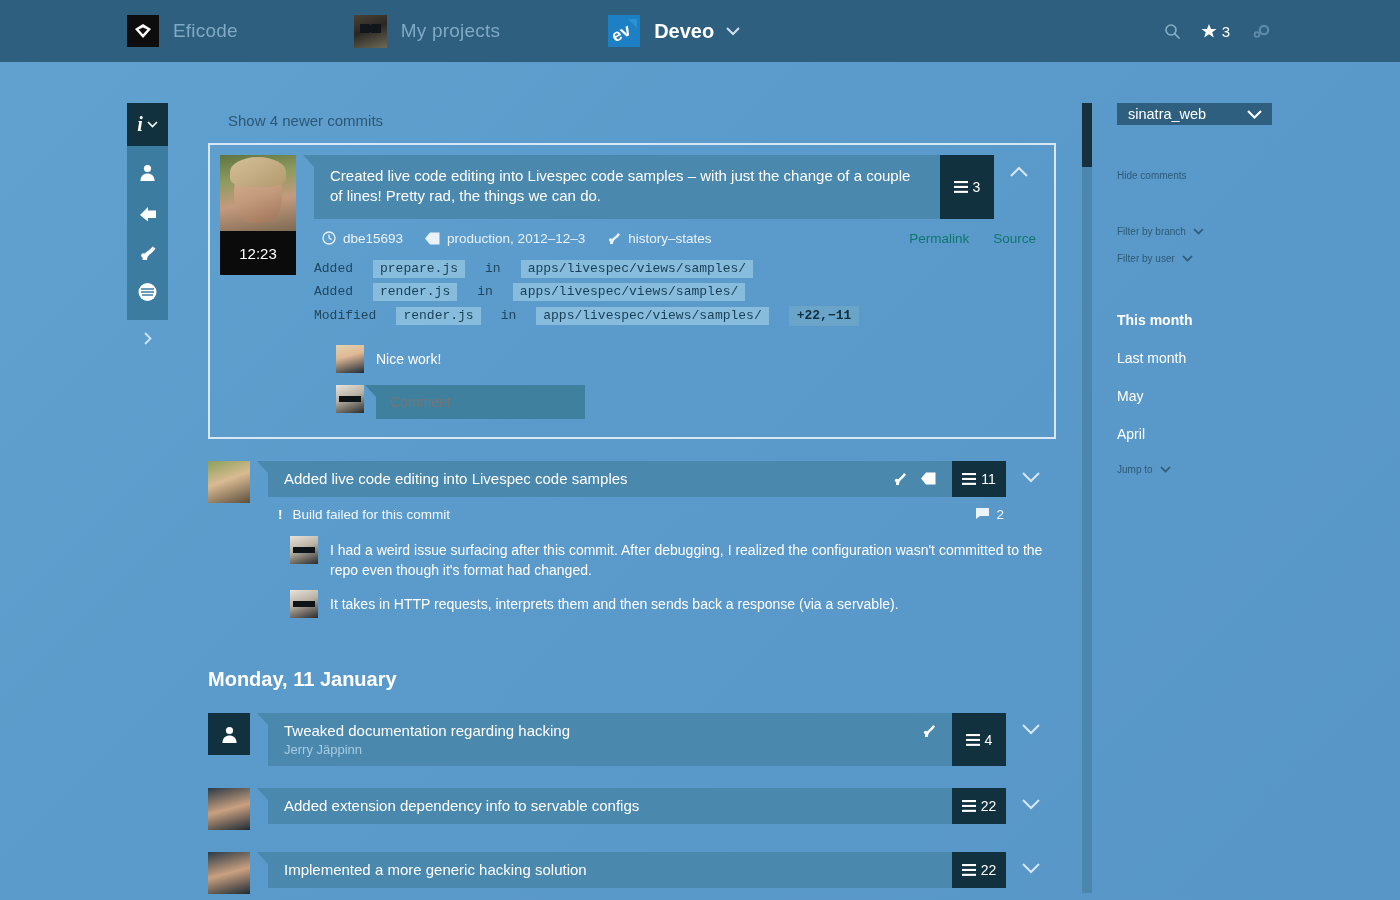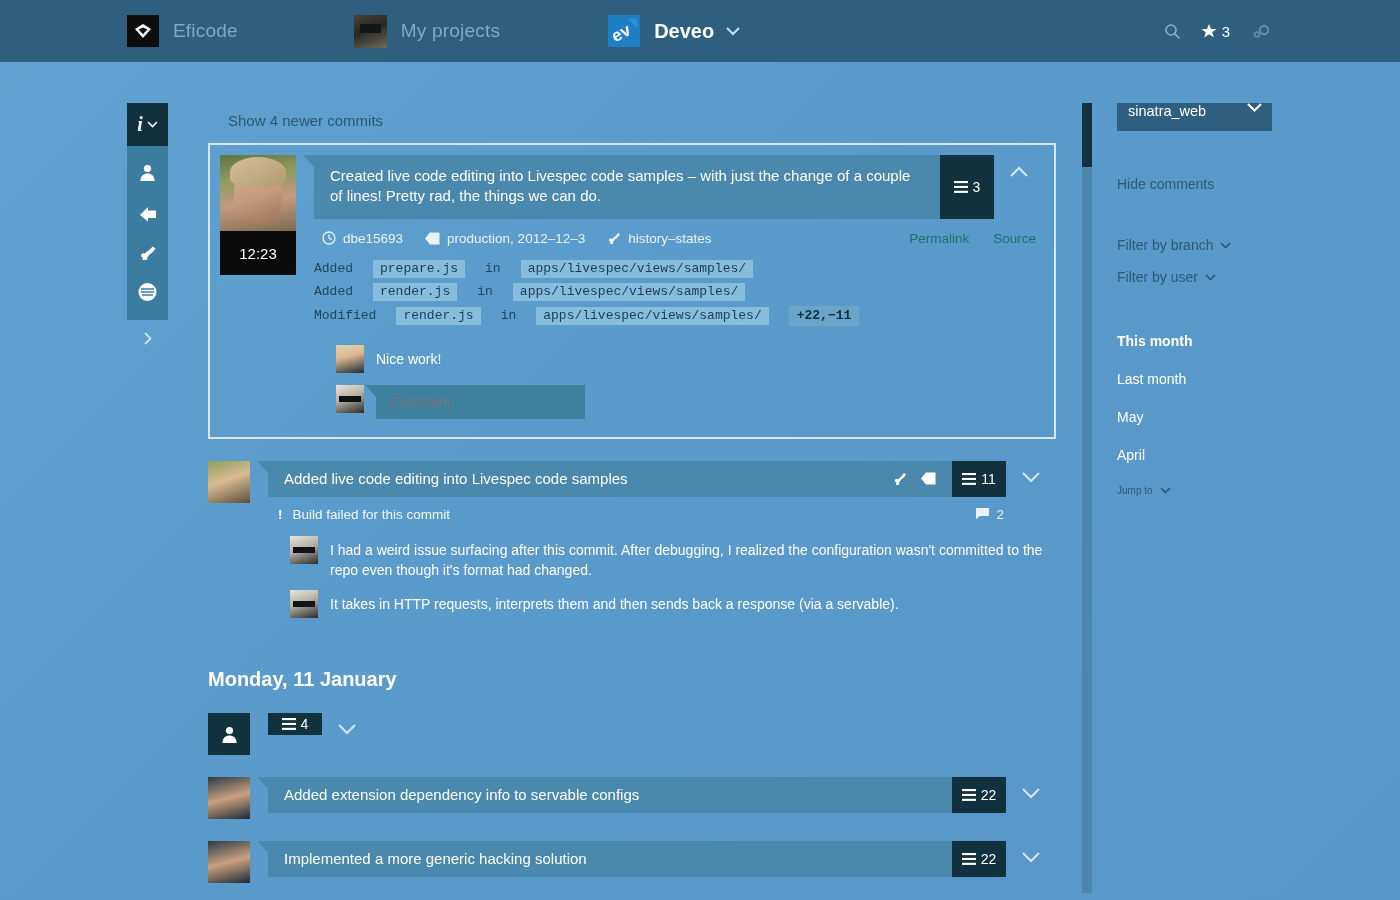--- a/index.html
+++ b/index.html
@@ -203,25 +203,25 @@
   
   .scroll-track {
     position:absolute; left:1082px; top:103px; width:10px; height:790px;
     background: #4b87ad;
   }
   .scroll-thumb { width:10px; height:64px; background:#16303e; }
 
   
   .rpanel { position: absolute; left: 1117px; top: 103px; width: 260px; }
   .rselect {
-    width: 155px; height: 28px; background:#2e5f7f; color:#fff;
-    display:flex; align-items:flex-start; justify-content:space-between;
+    width: 155px; height: 22px; background:#2e5f7f; color:#fff;
+    display:flex; align-items:center; justify-content:space-between;
     padding: 0 10px 0 11px; font-size: 14.5px;
   }
-  .rlink { font-size: 14px; color:#2e5a76; margin-top: 26px; display:flex; align-items:center; gap:7px; }
+  .rlink { font-size: 10px; color:#2e5a76; margin-top: 26px; display:flex; align-items:center; gap:7px; }
   .rlink.gap-top { margin-top: 45px; }
   .rlink.tight { margin-top: 16px; }
   .rmonth { font-size: 14px; color:#ffffff; margin-top: 22px; }
   .rmonth.active { font-weight: bold; }
   .rmonth.first { margin-top: 48px; }
   .rjump { font-size: 10px; color:#2e5a76; margin-top: 22px; display:flex; align-items:center; gap:7px; }
 
   svg { display:block; }
 </style>
 </head>
@@ -499,20 +499,34 @@
   
   <div class="commit-row">
     <div class="row-av a2">
       <svg width="19" height="19" viewBox="0 0 19 19">
           <circle cx="9.5" cy="5.5" r="3.6" fill="#fff"></circle>
           <path d="M2.4 18 C2.4 12.6 6 10.4 9.5 10.4 C13 10.4 16.6 12.6 16.6 18 Z" fill="#fff"></path>
         </svg>
     </div>
     <div class="row-main">
       <div class="row-head">
+        <div class="row-title-bar tall">
+          <div style="display:flex;width:100%;align-items:center;">
+            <span>Tweaked documentation regarding hacking</span>
+            <span class="row-icons">
+              <span>
+                <svg width="14" height="15" viewBox="0 0 14 15">
+                    <path d="M3 14 C3 7.5 8 7.5 11 2 L13 3.5 C9.5 9 6 8.5 6 14 Z" fill="#ffffff"></path>
+                    <circle cx="3.6" cy="9.5" r="1.7" fill="#ffffff"></circle>
+                  </svg>
+              </span>
+            </span>
+          </div>
+          <div class="row-sub">Jerry Jäppinn</div>
+        </div>
         <div class="files-badge">
           <span>
             <svg width="14" height="12" viewBox="0 0 14 12">
                 <rect y="0" width="14" height="2.1" fill="#fff"></rect>
                 <rect y="4.9" width="14" height="2.1" fill="#fff"></rect>
                 <rect y="9.8" width="14" height="2.1" fill="#fff"></rect>
               </svg>
           </span>
           <span>4</span>
         </div>

